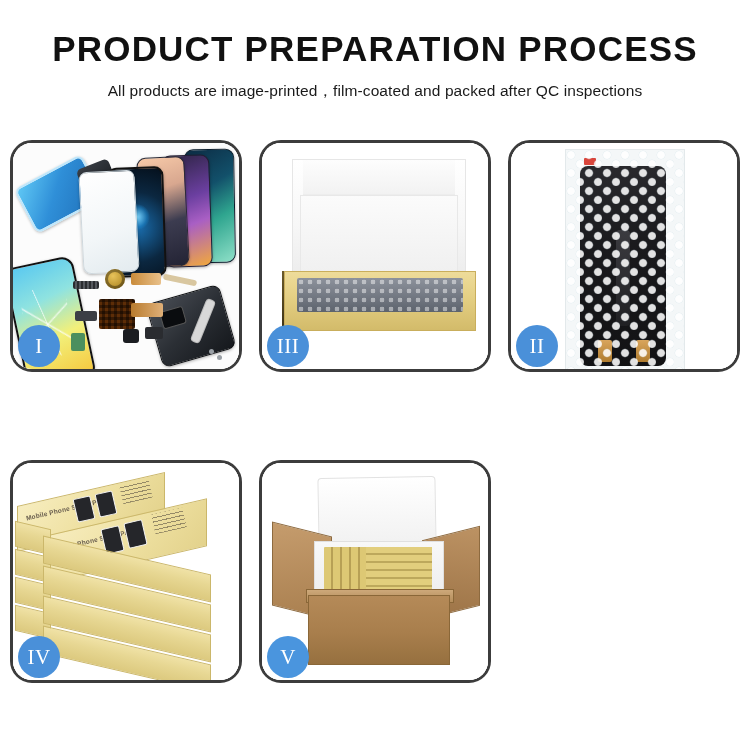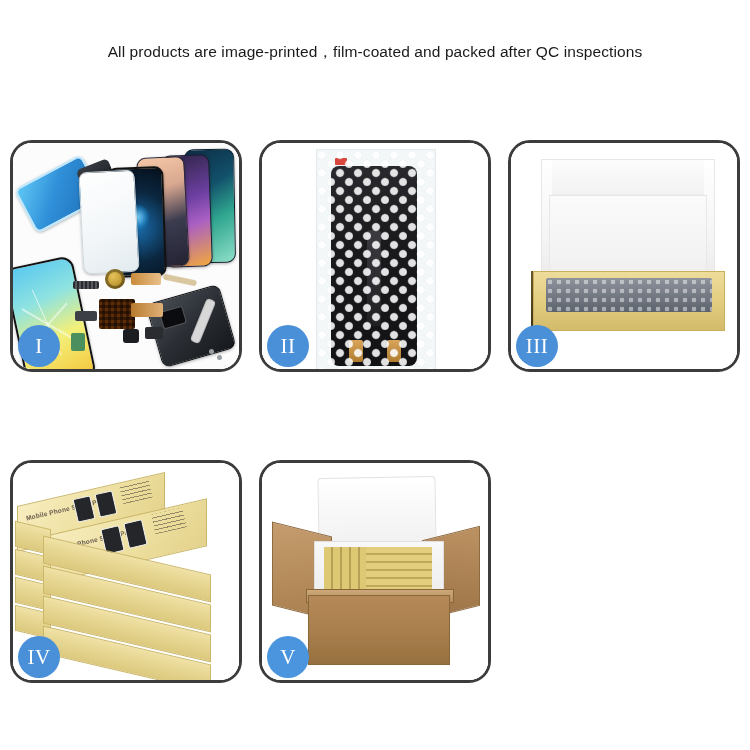--- a/index.html
+++ b/index.html
@@ -381,20 +381,21 @@
   .sb-seam2{
     position:absolute; left:58px; top:148px; width:16px; height:22px;
     background: rgba(120,92,58,.3);
     transform: skewY(12deg);
   }
 </style>
 </head>
 <body>
 
 <div class="header">
+  <h1 class="page-title">PRODUCT PREPARATION PROCESS</h1>
   <p class="page-subtitle">All products are image-printed，film-coated and packed after QC inspections</p>
 </div>
 
 <div class="grid">
 
   <div class="cell">
     <div class="cell-inner">
       <div class="collage">
         <div class="phone ph-blue-flat"></div>
         <div class="phone ph-teal"></div>
@@ -417,47 +418,47 @@
         <div class="part p-tool"></div>
         <div class="part p-screw1"></div>
         <div class="part p-screw2"></div>
       </div>
     </div>
     <div class="badge">I</div>
   </div>
 
   <div class="cell">
     <div class="cell-inner">
+      <div class="ob-bg">
+        <div class="ob-lid"></div>
+        <div class="ob-foam"></div>
+        <div class="ob-side-l"></div>
+        <div class="ob-side-r"></div>
+        <div class="ob-tray">
+          <div class="ob-tray-inner"></div>
+        </div>
+      </div>
+    </div>
+    <div class="badge">III</div>
+  </div>
+
+  <div class="cell">
+    <div class="cell-inner">
       <div class="bw-bg">
         <div class="bw-bag">
           <div class="bw-lcd">
             <div class="bw-conn-l"></div>
             <div class="bw-conn-r"></div>
           </div>
           <div class="bw-sticker"></div>
           <div class="bw-bubbles"></div>
         </div>
       </div>
     </div>
     <div class="badge">II</div>
-  </div>
-
-  <div class="cell">
-    <div class="cell-inner">
-      <div class="ob-bg">
-        <div class="ob-lid"></div>
-        <div class="ob-foam"></div>
-        <div class="ob-side-l"></div>
-        <div class="ob-side-r"></div>
-        <div class="ob-tray">
-          <div class="ob-tray-inner"></div>
-        </div>
-      </div>
-    </div>
-    <div class="badge">III</div>
   </div>
 
   <div class="cell">
     <div class="cell-inner">
       <div class="st-bg">
 
         <div class="st-top-face" style="left:4px; top:26px; width:146px; height:44px; transform: skewY(-13deg);"></div>
         <div class="st-label" style="left:12px; top:42px; transform: rotate(-13deg);">Mobile Phone Spare Parts</div>
         <div class="st-screen" style="left:62px; top:34px; width:16px; height:22px; transform: rotate(-13deg);"></div>
         <div class="st-screen" style="left:84px; top:29px; width:16px; height:22px; transform: rotate(-13deg);"></div>

